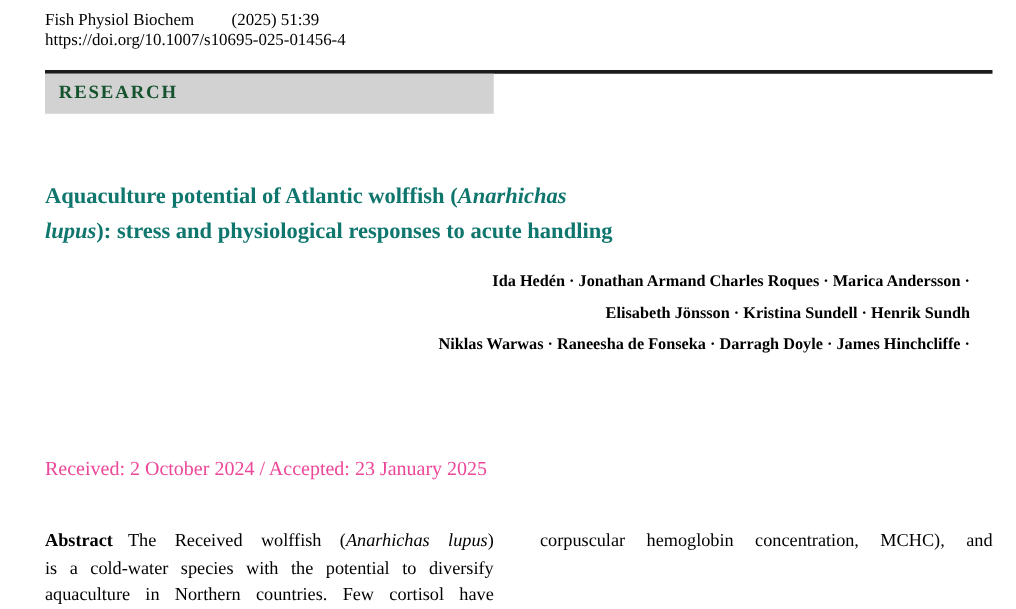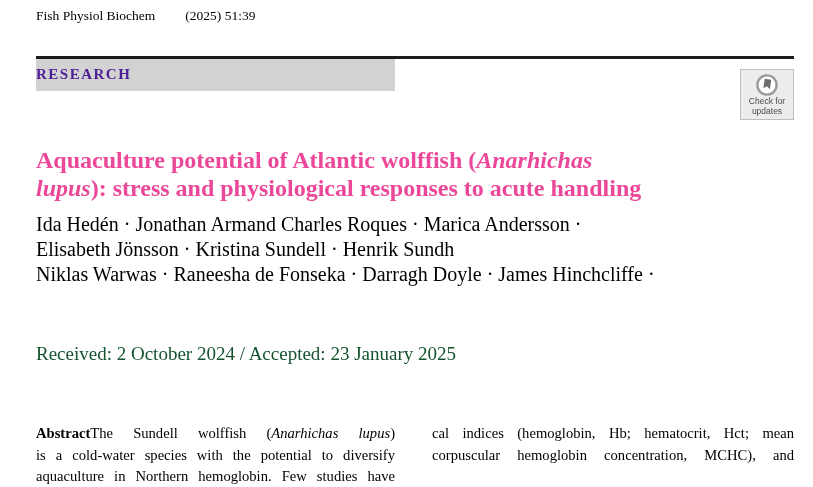--- a/index.html
+++ b/index.html
@@ -49,21 +49,22 @@
     width: 359px;
     height: 32.5px;
     background: #d2d2d2;
     display: flex;
     align-items: center;
   }
   .research-bar .label {
     font-size: 15px;
     font-weight: bold;
     letter-spacing: 1.5px;
-    color: #4c1d95;
+    color: #14532d;
+    padding-left: 11px;
   }
 
   
   .check-badge {
     position: absolute;
     left: 740px;
     top: 69px;
     width: 54px;
     height: 51px;
     background: #ececec;
@@ -79,114 +80,107 @@
     line-height: 9.5px;
     color: #4c4c4c;
   }
 
   
   .title {
     position: absolute;
     left: 36px;
     top: 130px;
     width: 760px;
-    font-size: 24px;
+    font-size: 18px;
     font-weight: bold;
     line-height: 28px;
-    color: #ec4899;
+    color: #0f766e;
   }
   .title em { font-style: italic; }
 
   
   .authors {
     position: absolute;
     left: 36px;
     top: 212px;
     width: 740px;
-    font-size: 20px;
-    font-weight: normal;
+    font-size: 13px;
+    font-weight: bold;
     line-height: 25px;
     color: #000000;
+    text-align: right;
   }
 
   
   .meta {
     position: absolute;
     left: 36px;
-    top: 346px;
-    font-size: 19px;
+    top: 368px;
+    font-size: 16px;
     line-height: 16px;
-    color: #14532d;
+    color: #ec4899;
   }
 
   
   .col {
     position: absolute;
     top: 423px;
     font-size: 14.6px;
     line-height: 21.7px;
     color: #000000;
   }
   .col-left  { left: 36px;  width: 359px; }
   .col-right { left: 432px; width: 362px; }
   .jline {
     text-align: justify;
     text-align-last: justify;
     white-space: normal;
   }
   .jline em { }
-  .abstract-label { font-weight: bold; margin-right: 0; }
+  .abstract-label { font-weight: bold; margin-right: 12px; }
 </style>
 </head>
 <body>
 
 <div class="page">
 
   <div class="jheader">
     <div>
       <span>Fish Physiol Biochem</span><span class="citation">(2025) 51:39</span>
     </div>
+    <div>https://doi.org/10.1007/s10695-025-01456-4</div>
   </div>
 
   <div class="top-rule"></div>
 
   <div class="research-bar">
     <span class="label">RESEARCH</span>
   </div>
 
-  <div class="check-badge">
-    <svg width="24" height="24" viewBox="0 0 24 24">
-      <circle cx="12" cy="12" r="9.6" fill="#ffffff" stroke="#9a9a9a" stroke-width="2.4"></circle>
-      <path d="M9 6.2 L15.6 6.2 L15.6 15.8 L12.3 13.2 L9 15.8 Z" fill="#6e6e6e" transform="rotate(8 12 11)"></path>
-    </svg>
-    <div class="btxt">Check for</div>
-    <div class="btxt">updates</div>
-  </div>
 
   <h1 class="title">
     <span>Aquaculture potential of Atlantic wolffish (</span><em>Anarhichas</em><br>
     <em>lupus</em><span>): stress and physiological responses to acute handling</span>
   </h1>
 
   <div class="authors">
     <div>Ida Hedén · Jonathan Armand Charles Roques · Marica Andersson ·</div>
     <div>Elisabeth Jönsson · Kristina Sundell · Henrik Sundh</div>
     <div>Niklas Warwas · Raneesha de Fonseka · Darragh Doyle · James Hinchcliffe ·</div>
   </div>
 
   <div class="meta">
     <div>Received: 2 October 2024 / Accepted: 23 January 2025</div>
   </div>
 
   <div class="col col-left">
     <div class="jline">
-      <span class="abstract-label">Abstract</span><span>The Sundell wolffish (</span><em>Anarhichas lupus</em><span>)</span>
+      <span class="abstract-label">Abstract</span><span>The Received wolffish (</span><em>Anarhichas lupus</em><span>)</span>
     </div>
     <div class="jline">is a cold-water species with the potential to diversify</div>
-    <div class="jline">aquaculture in Northern hemoglobin. Few studies have</div>
+    <div class="jline">aquaculture in Northern countries. Few cortisol have</div>
   </div>
 
   <div class="col col-right">
-    <div class="jline">cal indices (hemoglobin, Hb; hematocrit, Hct; mean</div>
     <div class="jline">corpuscular hemoglobin concentration, MCHC), and</div>
   </div>
 
 </div>
 
 </body></html>

